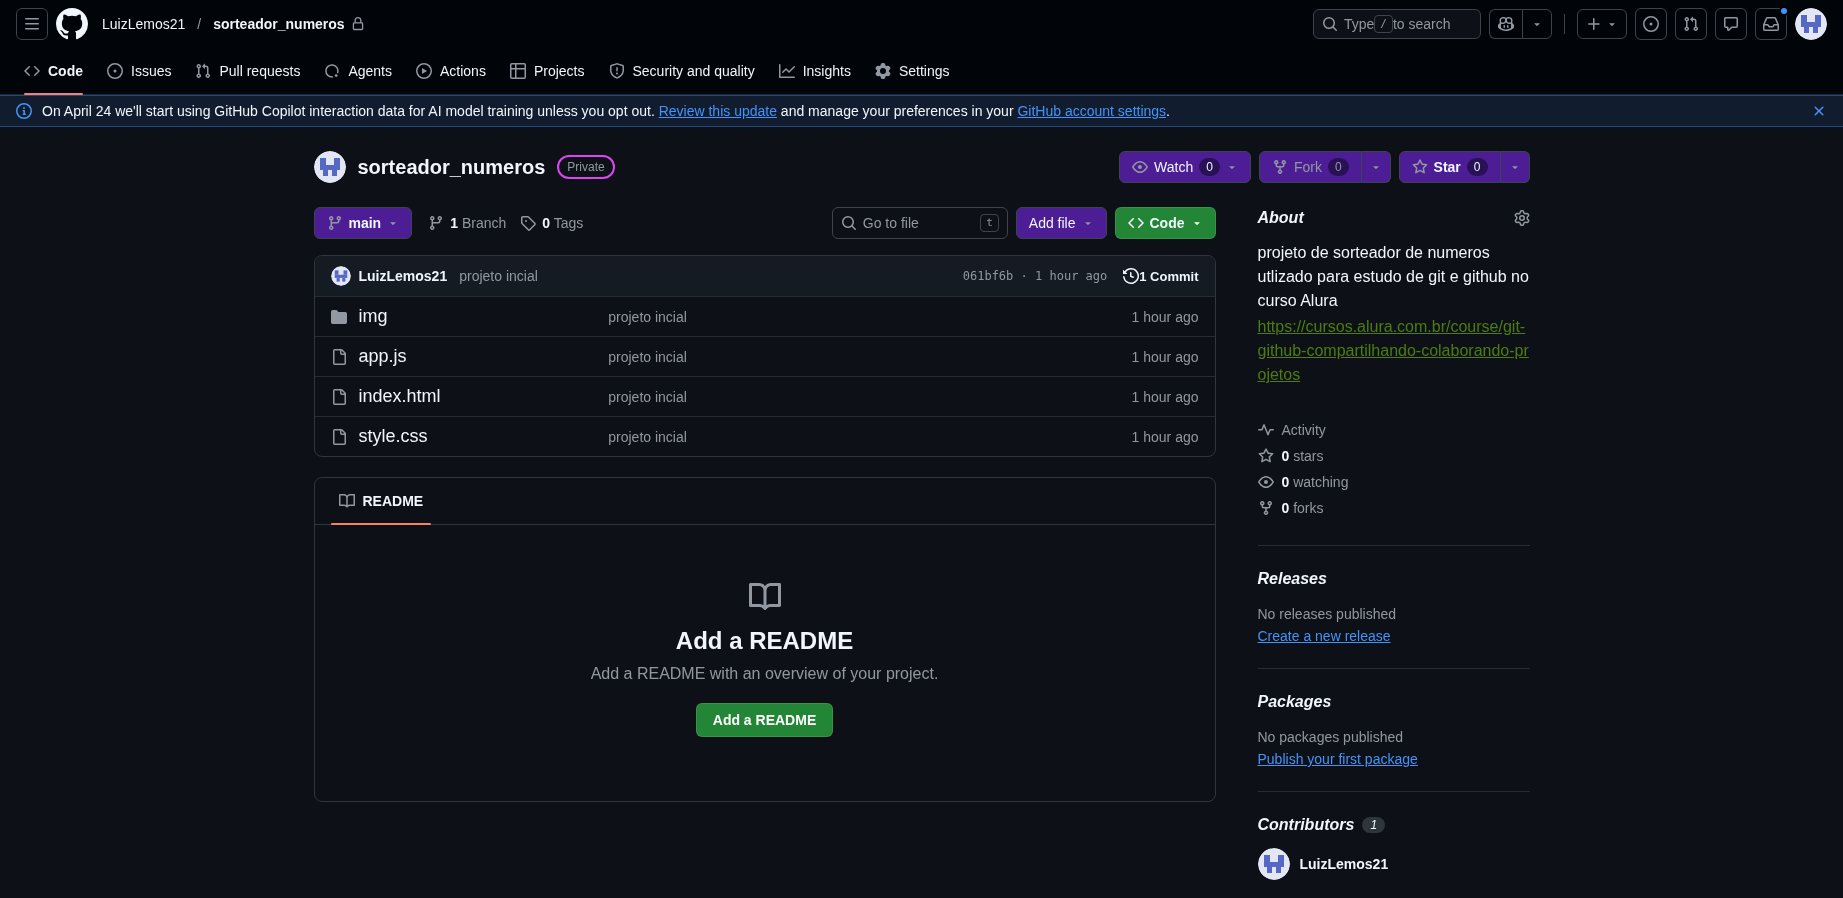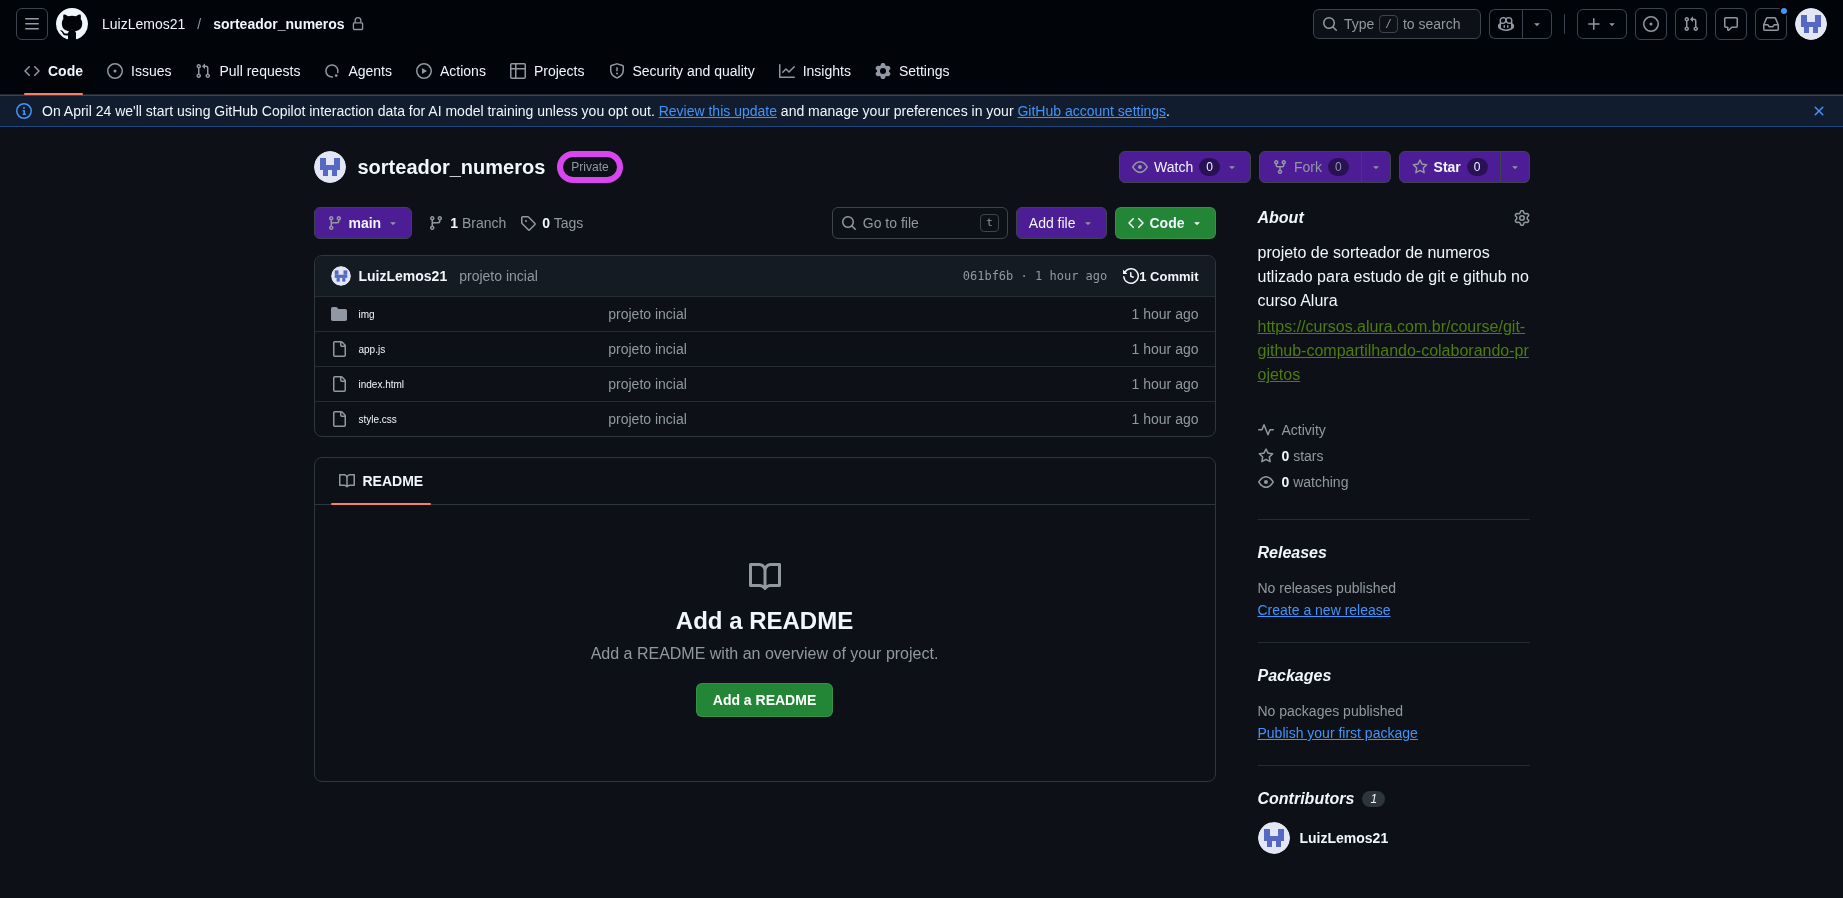--- a/index.html
+++ b/index.html
@@ -28,21 +28,21 @@
   .crumb .owner { color:#f0f6fc; padding:4px 6px; border-radius:6px; }
   .crumb .sep { color:#9198a1; }
   .crumb .repo { font-weight:700; padding:4px 6px; border-radius:6px; display:flex; align-items:center; gap:6px; }
   .crumb .lock { color:#9198a1; }
   .header-right { margin-left:auto; display:flex; align-items:center; gap:8px; }
   .search-box {
     width:168px; height:30px; border:1px solid #3d444d; border-radius:6px;
     display:flex; align-items:center; gap:6px; padding:0 8px; color:#9198a1; cursor:text;
     background:#0d1117;
   }
-  .search-box .ph { white-space:nowrap; font-size:14px; display:flex; align-items:center; gap:5px; }
+  .search-box .ph { white-space:nowrap; font-size:14px; display:flex; align-items:center; }
   .kbd {
     border:1px solid #3d444d; border-radius:4px; padding:0 5px; font-size:11px; line-height:16px;
     font-family:"DejaVu Sans Mono",monospace; color:#9198a1;
   }
   .split-btn { display:flex; }
   .split-btn .seg {
     height:30px; border:1px solid #3d444d; background:transparent; color:#9198a1;
     display:flex; align-items:center; justify-content:center; padding:0 8px; cursor:pointer;
   }
   .split-btn .seg:first-child { border-radius:6px 0 0 6px; border-right:none; }
@@ -85,21 +85,21 @@
   .banner .octicon { color:#4493f8; flex:none; }
   .banner a { color:#4493f8; text-decoration:underline; }
   .banner .close-x { margin-left:auto; color:#4493f8; cursor:pointer; flex:none; }
 
   
   .container { max-width:1280px; margin:0 auto; padding:24px 32px 0; }
   .repo-head { display:flex; align-items:center; margin-bottom:24px; }
   .repo-head .title-grp { display:flex; align-items:center; gap:12px; }
   .repo-title { font-size:20px; font-weight:600; }
   .vis-badge {
-    border:6px solid #d946ef; color:#9198a1; border-radius:2em; font-size:12px;
+    border:2px solid #d946ef; color:#9198a1; border-radius:2em; font-size:12px;
     padding:1px 8px; line-height:18px;
   }
   .head-actions { margin-left:auto; display:flex; gap:8px; }
   .btn {
     height:32px; background:#4c1d95; border:1px solid #3d444d; border-radius:6px;
     color:#f0f6fc; font-size:14px; display:inline-flex; align-items:center; gap:6px;
     padding:0 12px; cursor:pointer; font-weight:500;
   }
   .btn .octicon { color:#9198a1; }
   .counter {
@@ -135,21 +135,21 @@
     background:#151b23; display:flex; align-items:center; gap:8px; padding:10px 16px; cursor:pointer;
   }
   .commit-row .author { font-weight:600; font-size:14px; }
   .commit-row .msg { color:#9198a1; margin-left:4px; }
   .commit-right { margin-left:auto; display:flex; align-items:center; gap:16px; }
   .commit-hash { color:#9198a1; font-family:"DejaVu Sans Mono",monospace; font-size:12px; }
   .commit-count { display:flex; align-items:center; font-weight:600; font-size:13px; }
   .file-row {
     display:flex; align-items:center; padding:9px 16px; border-top:1px solid #262c36; cursor:pointer;
   }
-  .file-name { width:32%; display:flex; align-items:center; gap:12px; font-size:10px; }
+  .file-name { width:32%; display:flex; align-items:center; gap:12px; font-size:18px; }
   .file-name .octicon { color:#9198a1; }
   .file-msg { flex:1; color:#9198a1; font-size:14px; }
   .file-age { color:#9198a1; font-size:14px; }
 
   
   .readme { border:1px solid #30363d; border-radius:8px; margin-top:20px; background:#0d1117; }
   .readme-tabs { border-bottom:1px solid #30363d; display:flex; padding:0 16px; }
   .readme-tab {
     display:flex; align-items:center; gap:8px; padding:0 8px; height:46px; font-size:14px;
     font-weight:600; position:relative; cursor:pointer;
@@ -684,20 +684,28 @@
               <span><b>0</b> stars</span>
             </li>
             <li class="stat-item">
               <span class="octicon">
                 <svg width="16" height="16" viewBox="0 0 16 16" fill="currentColor">
                   <path d="M8 2c1.981 0 3.671.992 4.933 2.078 1.27 1.091 2.187 2.345 2.637 3.023a1.62 1.62 0 0 1 0 1.798c-.45.678-1.367 1.932-2.637 3.023C11.67 13.008 9.981 14 8 14c-1.981 0-3.671-.992-4.933-2.078C1.797 10.83.88 9.576.43 8.898a1.62 1.62 0 0 1 0-1.798c.45-.677 1.367-1.931 2.637-3.022C4.33 2.992 6.019 2 8 2ZM1.679 7.932a.12.12 0 0 0 0 .136c.411.622 1.241 1.75 2.366 2.717C5.176 11.758 6.527 12.5 8 12.5c1.473 0 2.825-.742 3.955-1.715 1.124-.967 1.954-2.096 2.366-2.717a.12.12 0 0 0 0-.136c-.412-.621-1.242-1.75-2.366-2.717C10.824 4.242 9.473 3.5 8 3.5c-1.473 0-2.825.742-3.955 1.715-1.124.967-1.954 2.096-2.366 2.717ZM8 10a2 2 0 1 1-.001-3.999A2 2 0 0 1 8 10Z"></path>
                 </svg>
               </span>
               <span><b>0</b> watching</span>
             </li>
+            <li class="stat-item">
+              <span class="octicon">
+                <svg width="16" height="16" viewBox="0 0 16 16" fill="currentColor">
+                  <path d="M5 5.372v.878c0 .414.336.75.75.75h4.5a.75.75 0 0 0 .75-.75v-.878a2.25 2.25 0 1 1 1.5 0v.878a2.25 2.25 0 0 1-2.25 2.25h-1.5v2.128a2.251 2.251 0 1 1-1.5 0V8.5h-1.5A2.25 2.25 0 0 1 3.5 6.25v-.878a2.25 2.25 0 1 1 1.5 0ZM5 3.25a.75.75 0 1 0-1.5 0 .75.75 0 0 0 1.5 0Zm6.75.75a.75.75 0 1 0 0-1.5.75.75 0 0 0 0 1.5Zm-3 8.75a.75.75 0 1 0-1.5 0 .75.75 0 0 0 1.5 0Z"></path>
+                </svg>
+              </span>
+              <span><b>0</b> forks</span>
+            </li>
           </ul>
       </section>
 
       <section class="side-section">
         <h2 class="side-h">
             <span>Releases</span>
           </h2>
         <p class="empty-line">No releases published</p>
         <a class="side-link">Create a new release</a>
       </section>

